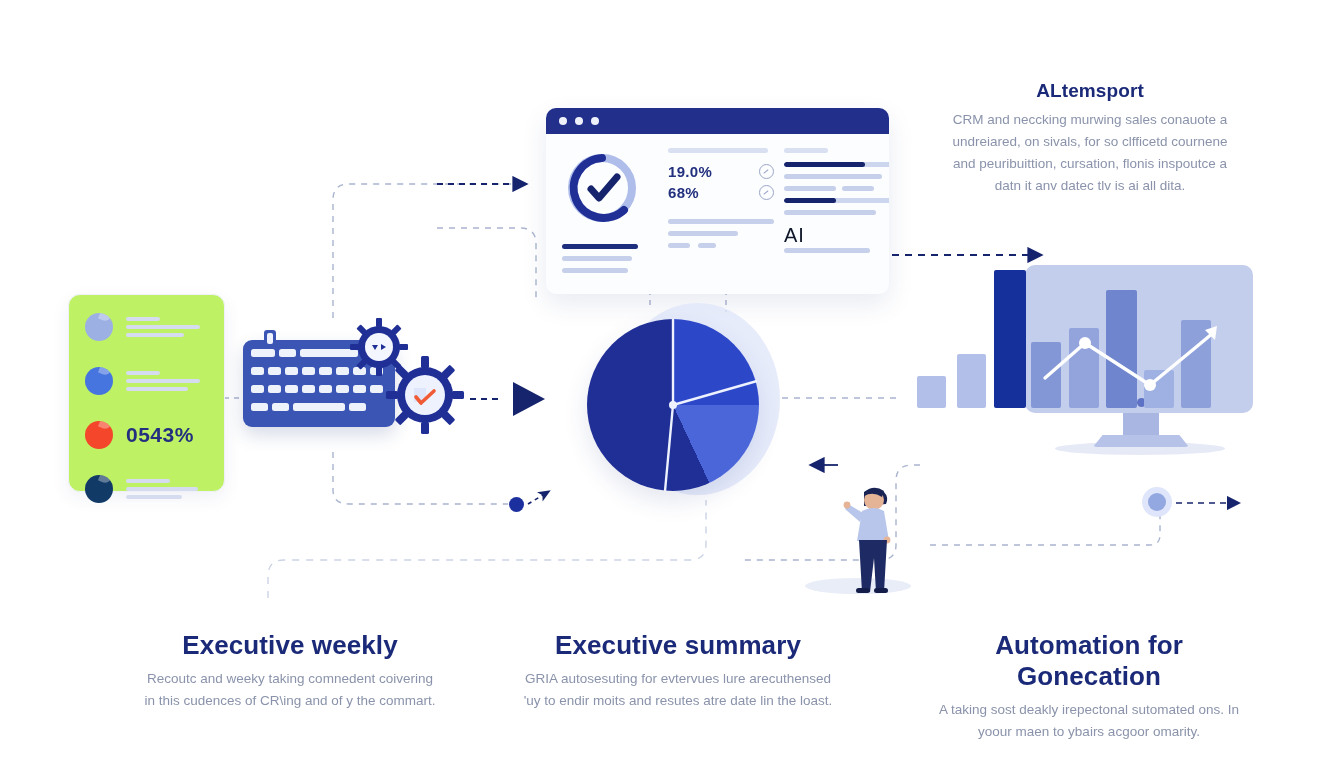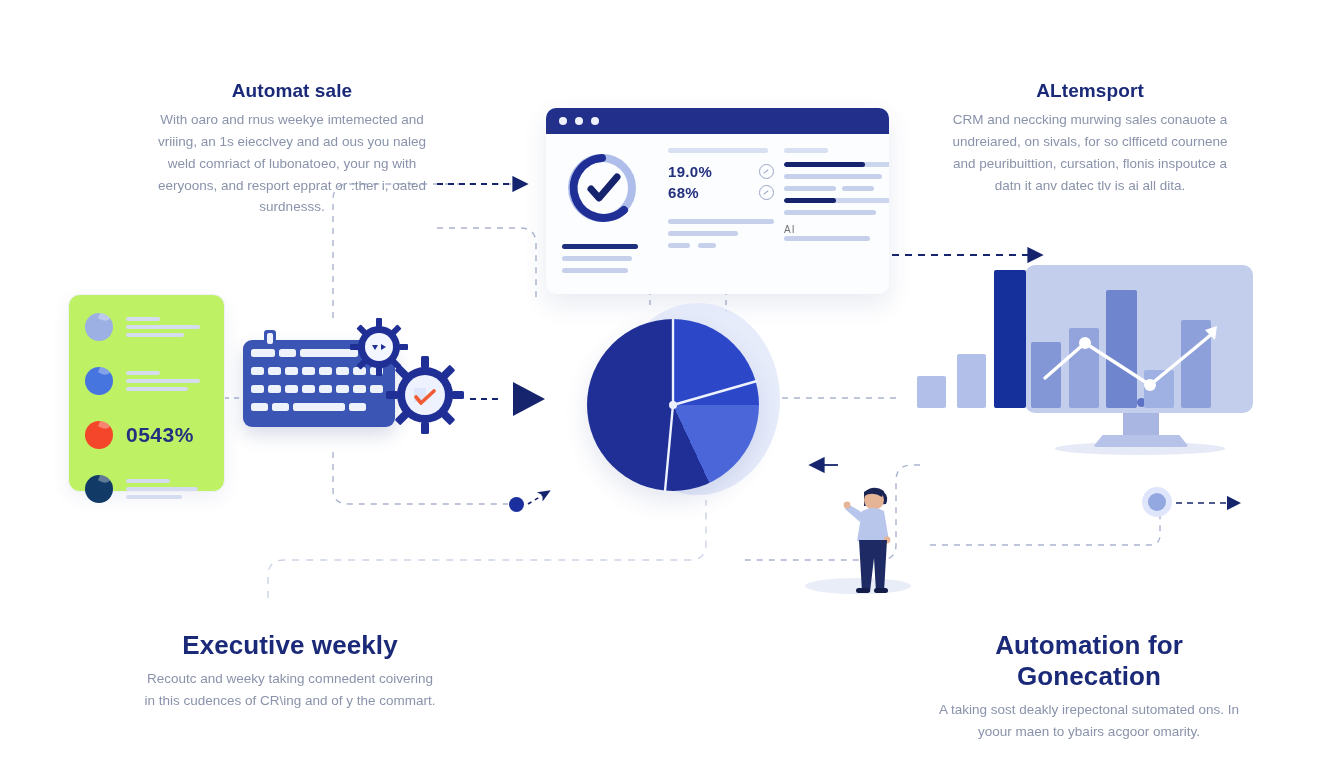--- a/index.html
+++ b/index.html
@@ -74,21 +74,21 @@
   .dcol{flex:1;}
   .ln{height:5px;border-radius:3px;background:#d9e0f2;margin-bottom:7px;}
   .ln.dark{background:#1e2f7d;height:5px;}
   .ln.mid{background:#c6d0ea;}
   .pctrow{display:flex;align-items:center;justify-content:space-between;margin-bottom:4px;}
   .pctval{font-size:15px;font-weight:bold;color:#22307e;letter-spacing:.3px;}
   .mini-ic{width:13px;height:13px;border-radius:50%;border:1.4px solid #9aa5c6;position:relative;}
   .mini-ic::after{content:"";position:absolute;left:3px;top:5.5px;width:6px;height:1.4px;background:#9aa5c6;transform:rotate(-38deg);border-radius:1px;}
   .bar-wrap{height:5px;border-radius:3px;background:#ccd6ee;margin-bottom:7px;position:relative;overflow:hidden;}
   .bar-wrap i{position:absolute;left:0;top:0;bottom:0;background:#16246d;border-radius:3px;display:block;}
-  .ai-txt{font-size:10px;color:#737373;letter-spacing:1px;margin:9px 0 1px;}
+  .ai-txt{font-size:20px;color:#0f172a;letter-spacing:1px;margin:9px 0 1px;}
 
   
   #pie-wrap{position:absolute;left:587px;top:305px;width:190px;height:190px;}
   #pie-halo{position:absolute;left:28px;top:-2px;width:165px;height:192px;background:#dfe5fa;border-radius:50%;opacity:.75;}
   #pie{position:absolute;left:0;top:14px;width:172px;height:172px;border-radius:50%;
     box-shadow:0 10px 24px rgba(40,60,130,.12);}
   #pie-hub{position:absolute;left:82px;top:96px;width:8px;height:8px;border-radius:50%;background:#eef2ff;}
 
   
   #mon-wrap{position:absolute;left:895px;top:230px;width:365px;height:235px;}
@@ -156,35 +156,35 @@
   <div class="nodedot" style="left:1142px;top:487px;width:30px;height:30px;background:#dfe5fa;"></div>
   <div class="nodedot" style="left:1148px;top:493px;width:18px;height:18px;background:#93a7e0;"></div>
 
   <svg class="bigtri" style="left:505px;top:378px;" width="44" height="42" viewBox="0 0 44 42">
     <path d="M8,4 L40,21 L8,38 Z" fill="#16246d"></path>
   </svg>
   <svg class="bigtri" style="left:470px;top:394px;" width="36" height="10" viewBox="0 0 36 10">
     <path d="M0,5 L30,5" stroke="#16246d" stroke-width="2" stroke-dasharray="6 5"></path>
   </svg>
 
-  <div class="tblock top-block" id="txt-automat">
-    <div class="t-title">Automat sale</div>
-    <div class="t-body">With oaro and rnus weekye imtemected and vriiing, an 1s eiecclvey and ad ous you naleg weld comriact of lubonatoeo, your ng with eeryoons, and resport epprat or :ther i, oated surdnesss.</div>
-  </div>
 
   <div class="tblock top-block" id="txt-altems">
     <div class="t-title">ALtemsport</div>
     <div class="t-body">CRM and neccking murwing sales conauote a undreiared, on sivals, for so clfficetd cournene and peuribuittion, cursation, flonis inspoutce a datn it anv datec tlv is ai all dita.</div>
   </div>
 
   <div class="tblock bot-block" id="txt-execweekly">
     <div class="t-title">Executive weekly</div>
     <div class="t-body">Recoutc and weeky taking comnedent coivering in this cudences of CR\ing and of y the commart.</div>
   </div>
 
+  <div class="tblock bot-block" id="txt-execsummary">
+    <div class="t-title">Executive summary</div>
+    <div class="t-body">GRIA autosesuting for evtervues lure arecuthensed 'uy to endir moits and resutes atre date lin the loast.</div>
+  </div>
 
   <div class="tblock bot-block" id="txt-autogen">
     <div class="t-title">Automation for Gonecation</div>
     <div class="t-body">A taking sost deakly irepectonal sutomated ons. In yoour maen to ybairs acgoor omarity.</div>
   </div>
 
   <div id="card-list">
     <div class="lrow" style="top:18px;">
       <div class="ldot" style="background:#9db0e3;"></div>
       <div class="llines">

